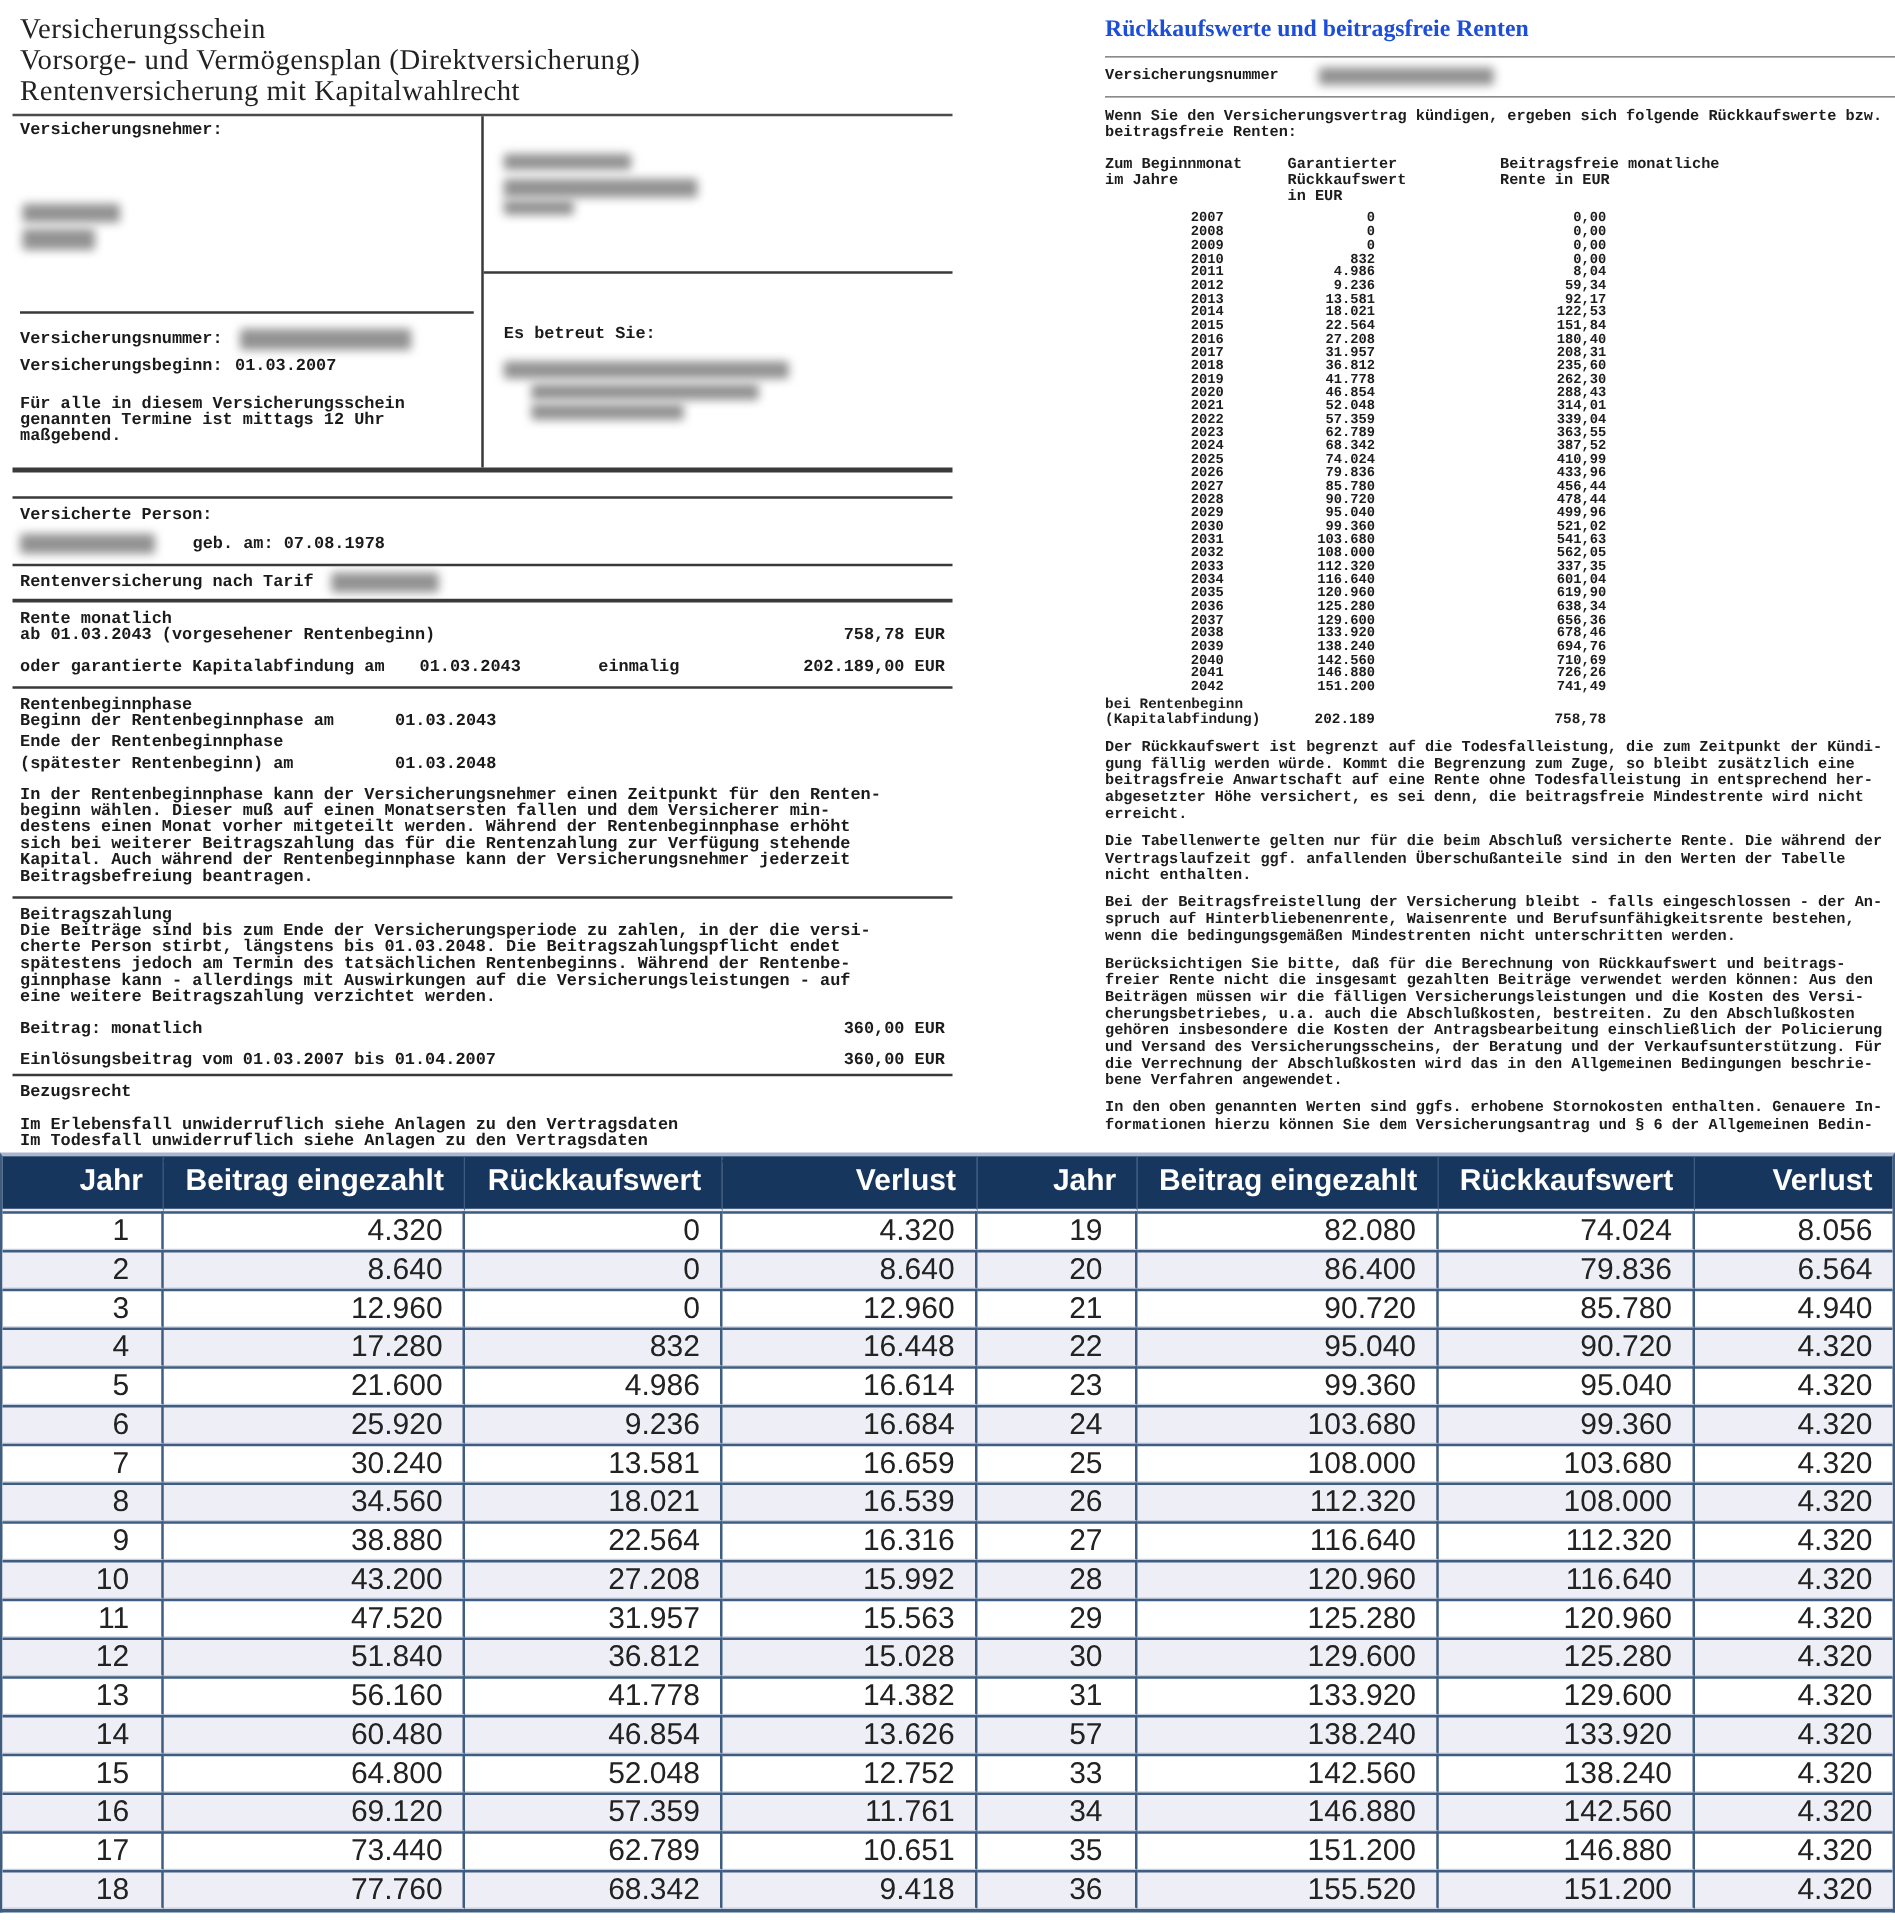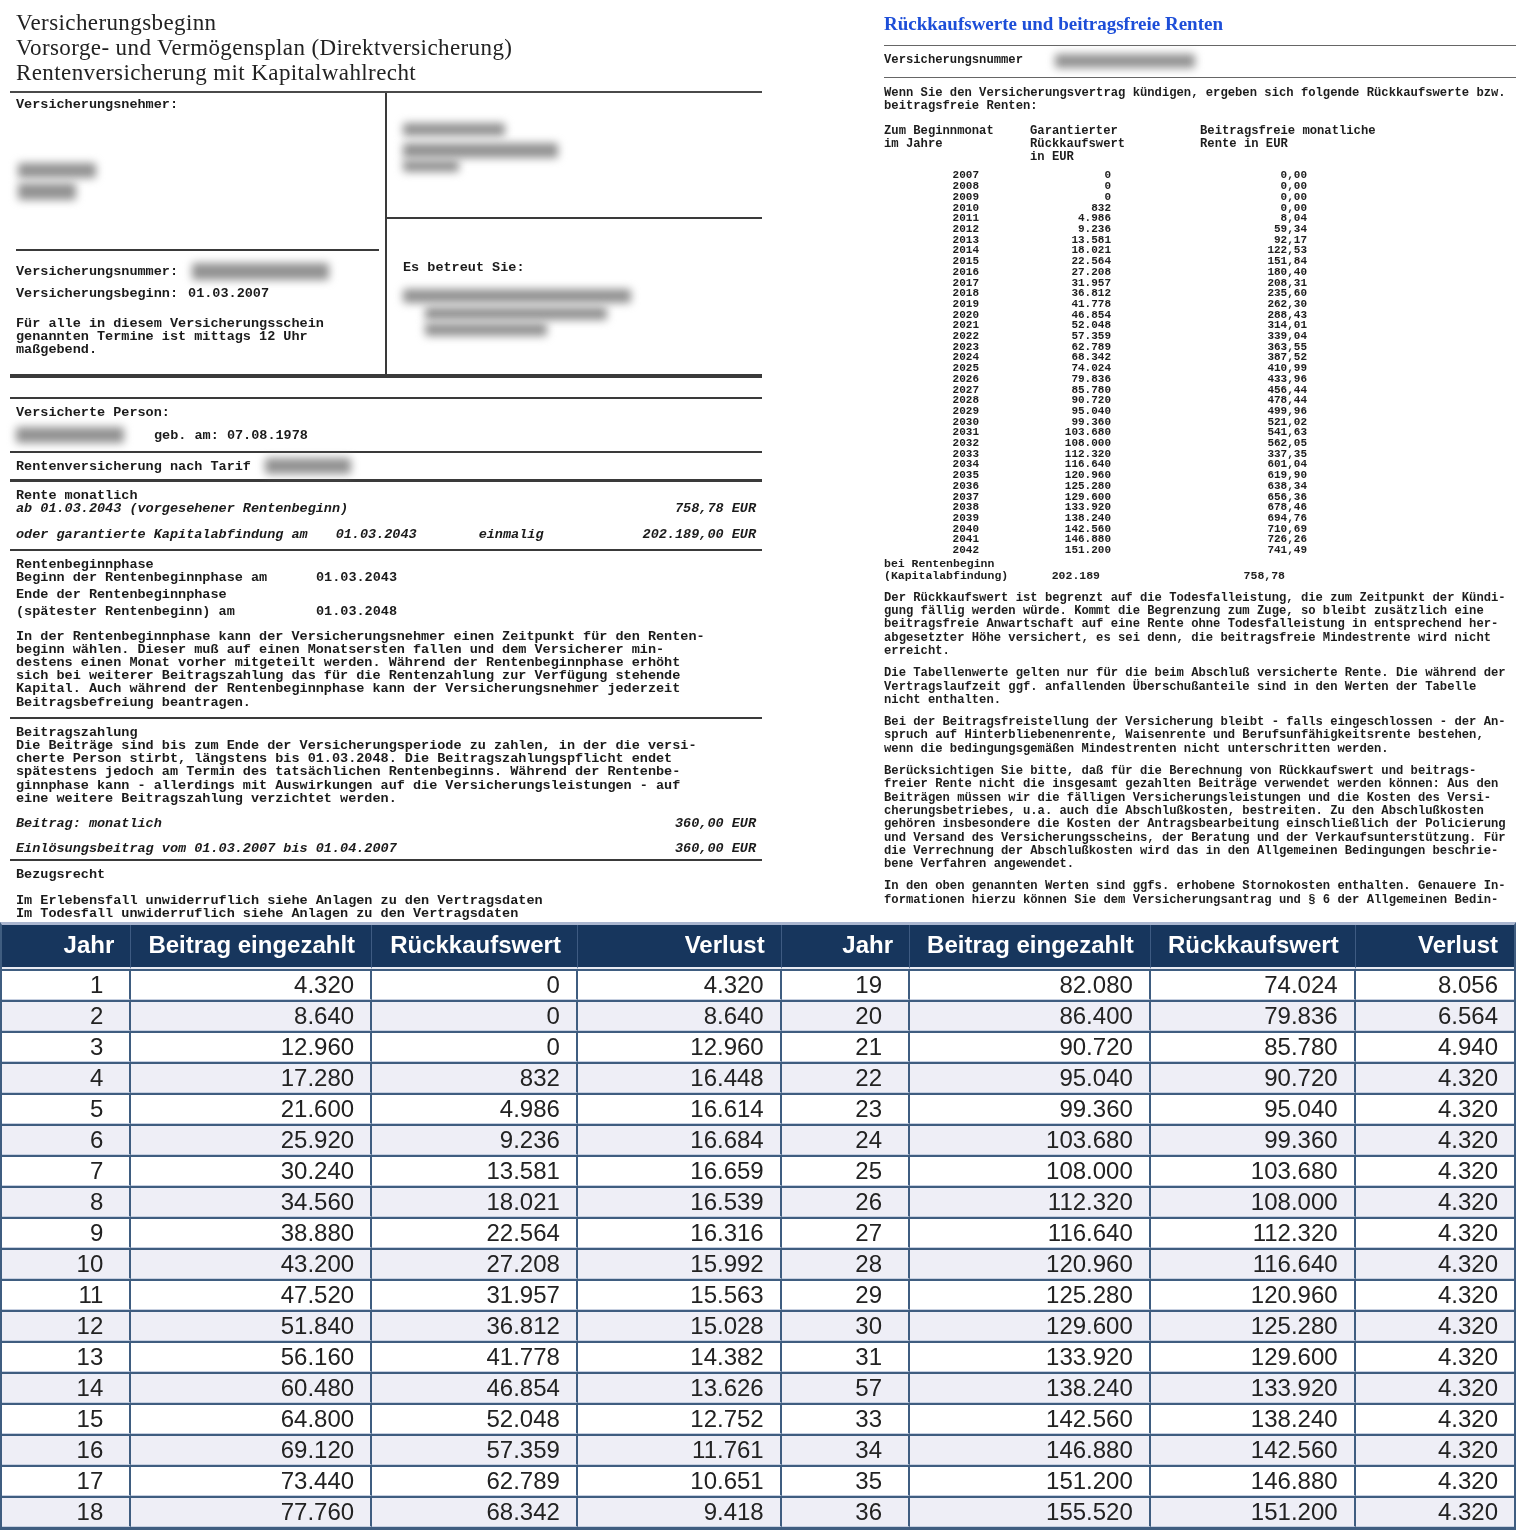--- a/index.html
+++ b/index.html
@@ -26,39 +26,39 @@
   .row { display:flex; align-items:center; }
   .redact { background:#929292; filter:blur(4px); border-radius:2px; }
   .redact.inline { display:inline-block; vertical-align:middle; }
   pre, .pre { font-family:inherit; font-weight:inherit; white-space:pre; }
   .double-rule { height:23px; border-bottom:2px solid #3a3a3a; margin-bottom:0; position:relative; }
   .double-rule:before { content:""; position:absolute; left:0; right:0; top:0; border-top:2px solid #3a3a3a; }
   .sec { padding:7px 6px 8px 6px; }
   .b-bottom { border-bottom:2px solid #3a3a3a; }
   .b-thick  { border-bottom:3px solid #3a3a3a; }
   .gap8 { margin-top:8px; } .gap12 { margin-top:12px; }
-  .flexrow { display:flex; align-items:baseline;font-style:italic; }
+  .flexrow { display:flex; align-items:baseline; }
   .spacer { flex:1; }
   .rbp-grid { display:grid; grid-template-columns:300px auto; row-gap:4px; }
   .para { padding:9px 6px 8px 6px; }
   .lp-line { line-height:13.2px; }
 
   
   .right-page { left:884px; top:12px; width:632px; height:905px; overflow:hidden;
                 font-family:"Liberation Mono", monospace; font-weight:700;
                 font-size:12.2px; line-height:13.3px; color:#1d1d1d; }
   .rp-title { font-family:"Liberation Serif", serif; font-weight:700; font-size:19px;
               line-height:24px; color:#1d4ed8; padding-bottom:9px; border-bottom:1px solid #666; }
   .vnum-row { display:flex; align-items:center; padding:8px 0 9px 0; border-bottom:1px solid #666; }
   .intro { margin-top:9px; }
   .cols-head { margin-top:11px; display:flex; }
   .ch { white-space:pre; }
   .c1h { width:146px; } .c2h { width:170px; } .c3h { flex:1; }
   .stable { margin-top:6px; font-size:11px; line-height:10.7px; }
-  .srow { display:flex;gap:11px; }
+  .srow { display:flex; }
   .sc { white-space:pre; }
   .sc.c0 { width:95px;  text-align:right; }
   .sc.c1 { width:121px; text-align:right; }
   .sc.c2 { width:185px; text-align:right; }
   .sfooter { font-size:11.5px; line-height:12.5px; margin-top:2px; }
   .frow { display:flex; }
   .frow span:nth-child(1) { width:140px; }
   .frow span:nth-child(2) { width:76px;  text-align:right; }
   .frow span:nth-child(3) { width:185px; text-align:right; }
   .rpara { margin-top:9px; white-space:pre; }
@@ -80,21 +80,21 @@
   tbody tr:nth-child(even) { background:#eeeef6; }
   tbody td:last-child, thead th:last-child { border-right:none; }
 </style>
 </head>
 <body>
 
 <div class="scan">
 
   <section class="page left-page">
     <header class="doc-title">
-      <div>Versicherungsbeginn</div>
+      <div>Versicherungsschein</div>
       <div>Vorsorge- und Vermögensplan (Direktversicherung)</div>
       <div>Rentenversicherung mit Kapitalwahlrecht</div>
     </header>
 
     <div class="info-box">
       <div class="col colL">
         <div class="abs" style="top:5px">Versicherungsnehmer:</div>
         <div class="abs" style="top:70px;left:8px">
           <div class="redact" style="width:78px;height:15px"></div>
           <div class="redact" style="width:58px;height:17px;margin-top:5px"></div>

